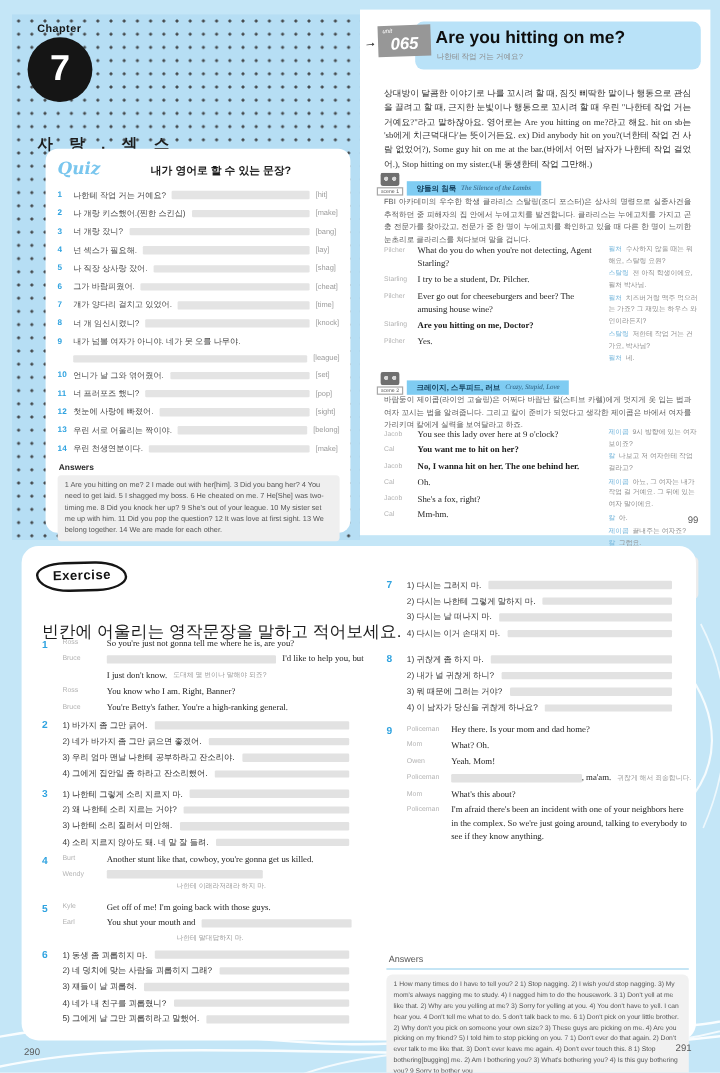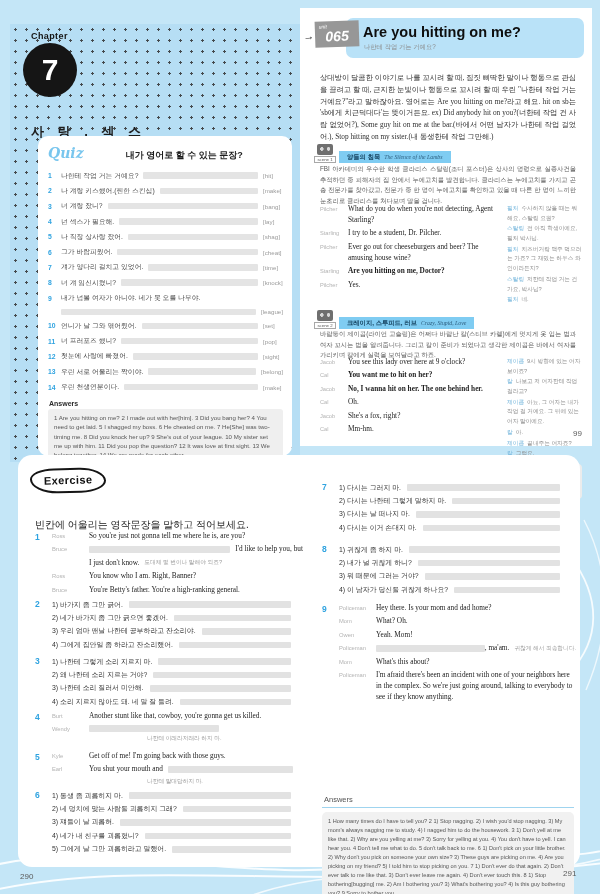--- a/index.html
+++ b/index.html
@@ -2,21 +2,21 @@
 <html><head>
 <meta charset="utf-8">
 <style>
   html,body{margin:0;padding:0;}
   .canvas{position:relative;width:600px;height:894px;background:#c4e6f7;overflow:hidden;
           font-family:"Liberation Sans",sans-serif;color:#222;}
   .waves{position:absolute;left:0;top:0;width:600px;height:894px;z-index:0;}
   .page{position:absolute;z-index:1;}
 
   
-  .page-tl{left:10px;top:24px;width:290px;height:438px;background-color:#b6def4;
+  .page-tl{left:10px;top:12px;width:290px;height:438px;background-color:#b6def4;
            background-image:radial-gradient(#44494c 1.1px,transparent 1.4px);background-size:11px 11px;}
   .chapter-label{position:absolute;left:21px;top:7px;font-size:9px;font-weight:bold;color:#141414;letter-spacing:.4px;}
   .chapter-circle{position:absolute;left:13px;top:19px;width:54px;height:54px;border-radius:50%;background:#151515;
                   color:#fff;display:flex;align-items:center;justify-content:center;font-size:30px;font-weight:bold;}
   .chapter-title{position:absolute;left:21px;top:99px;font-size:13px;font-weight:bold;letter-spacing:5px;color:#1c1c1c;}
 
   .quiz-card{position:absolute;left:28px;top:112px;width:254px;height:320px;background:#fff;border-radius:10px;
              box-sizing:border-box;padding:9px 9px 7px 10px;}
   .quiz-head{display:flex;align-items:baseline;gap:6px;}
   .quiz-label{font-family:"DejaVu Serif",serif;font-style:italic;font-weight:bold;font-size:14px;color:#79c6ee;}
@@ -66,21 +66,21 @@
   .fox-box{margin-top:5px;background:#ececec;border-radius:4px;padding:5px 5px;font-size:5.3px;line-height:1.6;color:#8a8a8a;}
   .fox-term{font-weight:bold;color:#2f2f2f;margin-right:2px;}
   .pgnum{font-size:8px;color:#5a5a5a;}
   .pg-99{position:absolute;right:10px;bottom:8px;}
 
   
   .spread-bottom{left:18px;top:455px;width:562px;height:412px;background:#fff;border-radius:14px;}
   .ex-bubble{position:absolute;left:12px;top:13px;display:inline-block;border:2.2px solid #151515;background:#fff;
              border-radius:46px 52px 48px 54px / 20px 26px 22px 28px;padding:4px 12px 5px;transform:rotate(-1.5deg);
              font-size:11px;font-weight:bold;letter-spacing:.4px;color:#111;}
-  .bl-instruction{position:absolute;left:17px;top:63px;font-size:10px;color:#1b1b1b;}
+  .bl-instruction{position:absolute;left:17px;top:63px;font-size:14px;color:#1b1b1b;}
   .ex{position:absolute;display:flex;}
   .ex-num{width:17px;flex:none;font-size:8.5px;font-weight:bold;color:#2fa3e0;padding-top:1px;}
   .ex-body{flex:1;}
   .sub-row{display:flex;align-items:center;height:13.4px;font-size:6.9px;color:#333;}
   .sub-ko{white-space:nowrap;}
   .sub-bar{flex:1;height:6.5px;background:#e2e2e2;border-radius:1px;margin-left:6px;margin-right:12px;}
   .x-line{display:flex;margin-bottom:2.5px;}
   .x-speaker{width:37px;flex:none;font-size:5.8px;color:#b3b3b3;padding-top:2px;}
   .x-text{flex:1;font-family:"Liberation Serif",serif;font-size:7.3px;line-height:1.5;color:#1b1b1b;}
   .x-text-nf{flex:none;font-family:"Liberation Serif",serif;font-size:7.3px;line-height:1.5;color:#1b1b1b;white-space:nowrap;}

